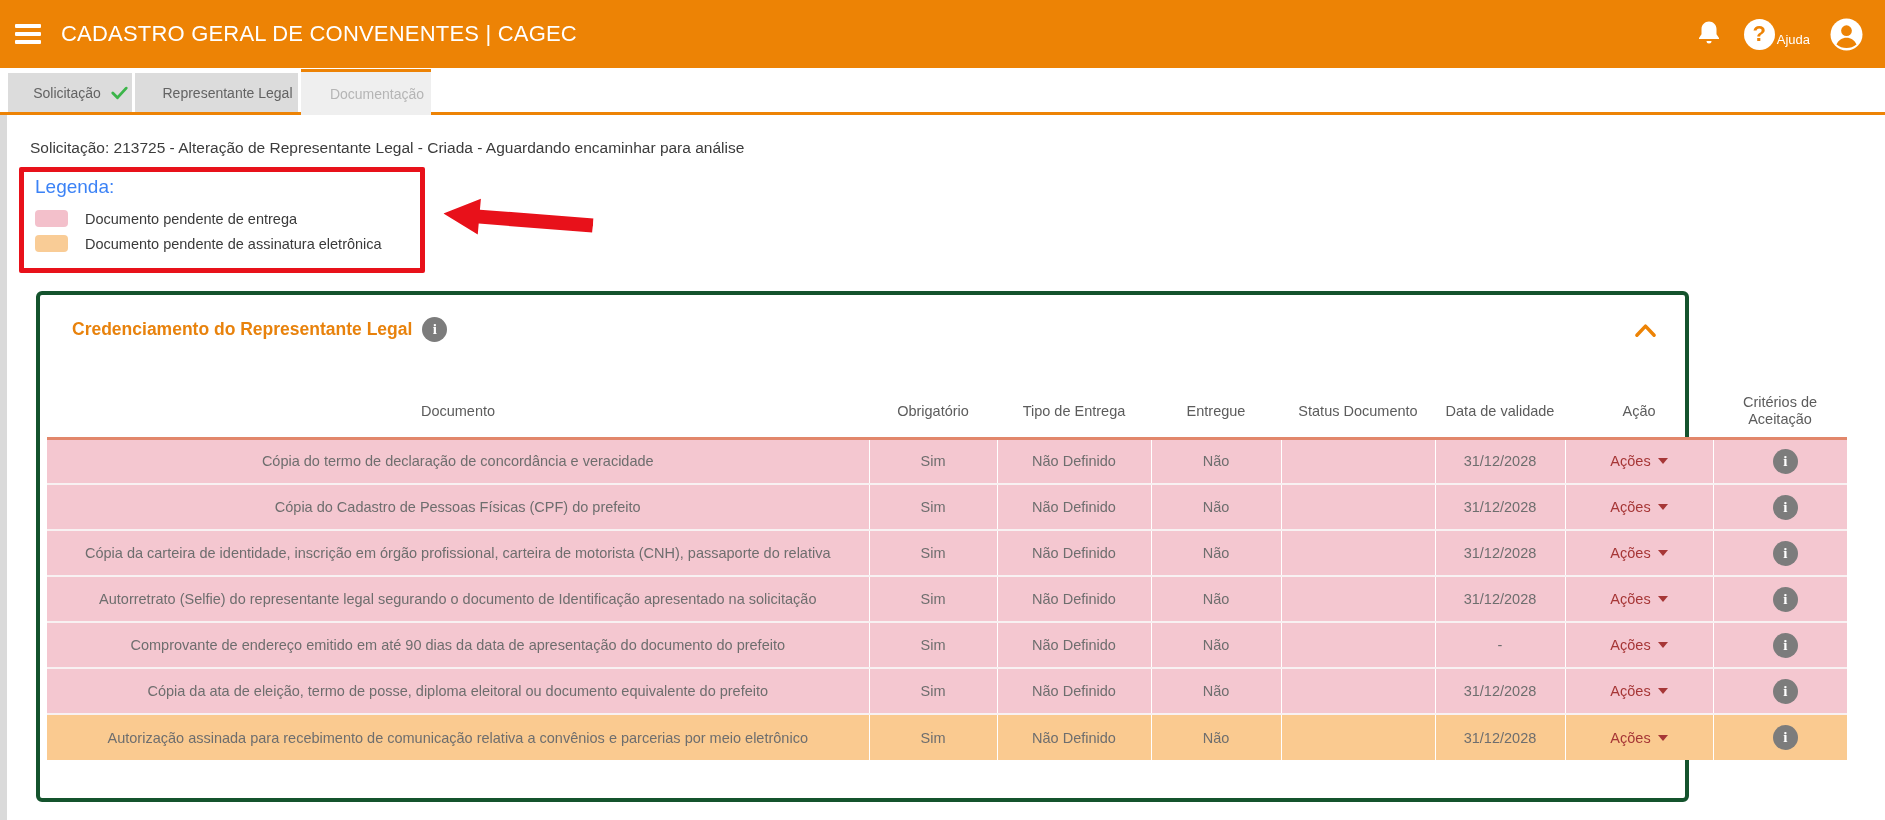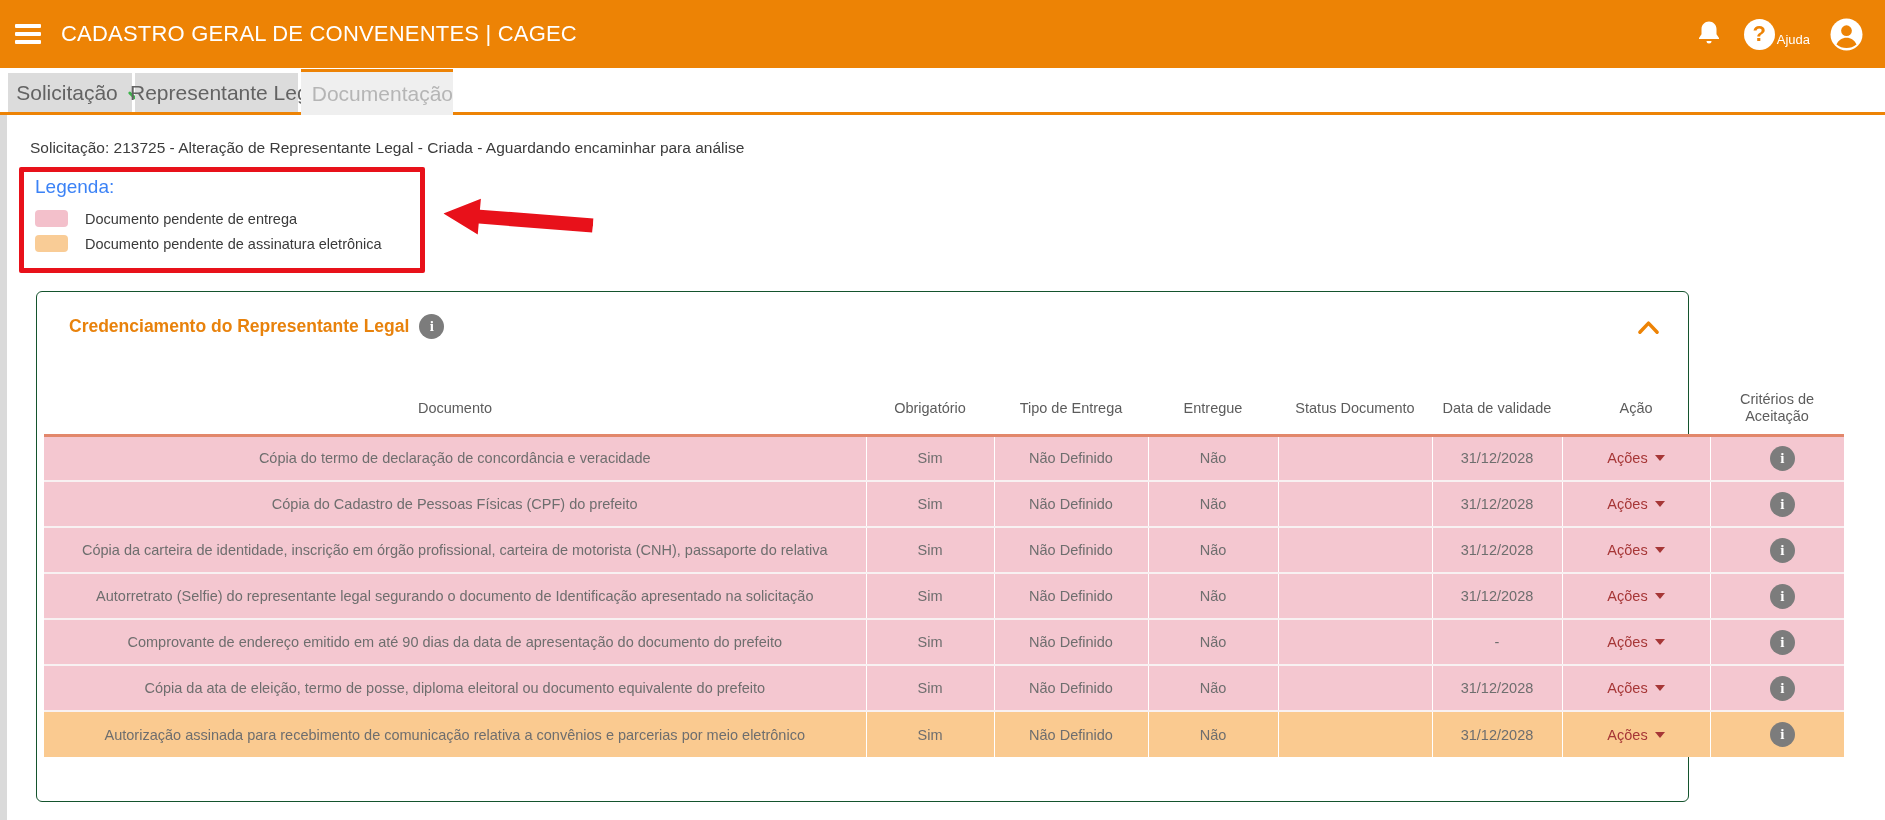--- a/index.html
+++ b/index.html
@@ -26,27 +26,27 @@
   }
   .help-circle::before { content:"?"; }
   .help-label { color:#fff; font-size:13px; margin-left:2px; padding-bottom:3px; }
   .avatar-wrap { cursor:pointer; display:flex; }
 
   
   .tab-bar { position:absolute; top:68px; left:0; width:100%; height:47px; background:#fff; }
   .tab-bar::after { content:""; position:absolute; left:0; right:0; bottom:0; height:3px; background:#ED8305; z-index:1; }
   .tab {
     position:absolute; display:flex; align-items:center; justify-content:center;
-    font-size:21px; cursor:pointer; white-space:nowrap;padding-left:22px;
+    font-size:14px; cursor:pointer; white-space:nowrap;padding-left:22px;
   }
   .tab-default { top:5px; height:39px; background:#DCDCDC; color:#636363; }
   .tab-active  { top:1px; height:46px; background:#EFEFEF; color:#B5B5B5; border-top:3px solid #ED8305; z-index:2; }
   #tab-solicitacao { left:8px;   width:124px; }
   #tab-representante { left:135px; width:163px; }
-  #tab-documentacao { left:301px; width:152px;justify-content:flex-end; }
+  #tab-documentacao { left:301px; width:130px; }
   .check-icon { display:inline-flex; margin-left:9px; }
 
   .left-strip { position:absolute; left:0; top:115px; width:7px; height:705px; background:#DADADA; }
 
   
   .status-line { position:absolute; left:30px; top:139px; font-size:15.5px; color:#3C3C3C;text-align:center; }
 
   
   .legend { position:absolute; left:35px; top:176px; }
   .legend-title { font-size:19px; color:#3b82f6; margin-bottom:12px; }
@@ -59,21 +59,21 @@
   
   .red-box {
     position:absolute; left:19px; top:167px; width:406px; height:106px;
     border:5px solid #E8111A; border-radius:2px; z-index:5; pointer-events:none;
   }
   .annotation-arrow { position:absolute; left:443px; top:199px; z-index:5; transform:rotate(5deg); pointer-events:none; }
 
   
   .panel {
     position:absolute; left:36px; top:291px; width:1653px; height:511px;
-    background:#fff; border:1px solid #14532d; border-radius:6px;
+    background:#fff; border:4px solid #14532d; border-radius:6px;
   }
   .panel-header { position:relative; padding:22px 26px 0 32px; display:flex; align-items:center; }
   .panel-title { color:#E8820C; font-size:17.5px; font-weight:700; }
   .info-icon {
     display:inline-flex; align-items:center; justify-content:center;
     width:25px; height:25px; border-radius:50%; background:#7C7C7C; color:#fff;
     font-family:"Liberation Serif", serif; font-weight:700; font-size:15px;
     margin-left:10px; cursor:pointer; flex:0 0 auto;
   }
   .info-icon::before { content:"i"; }

